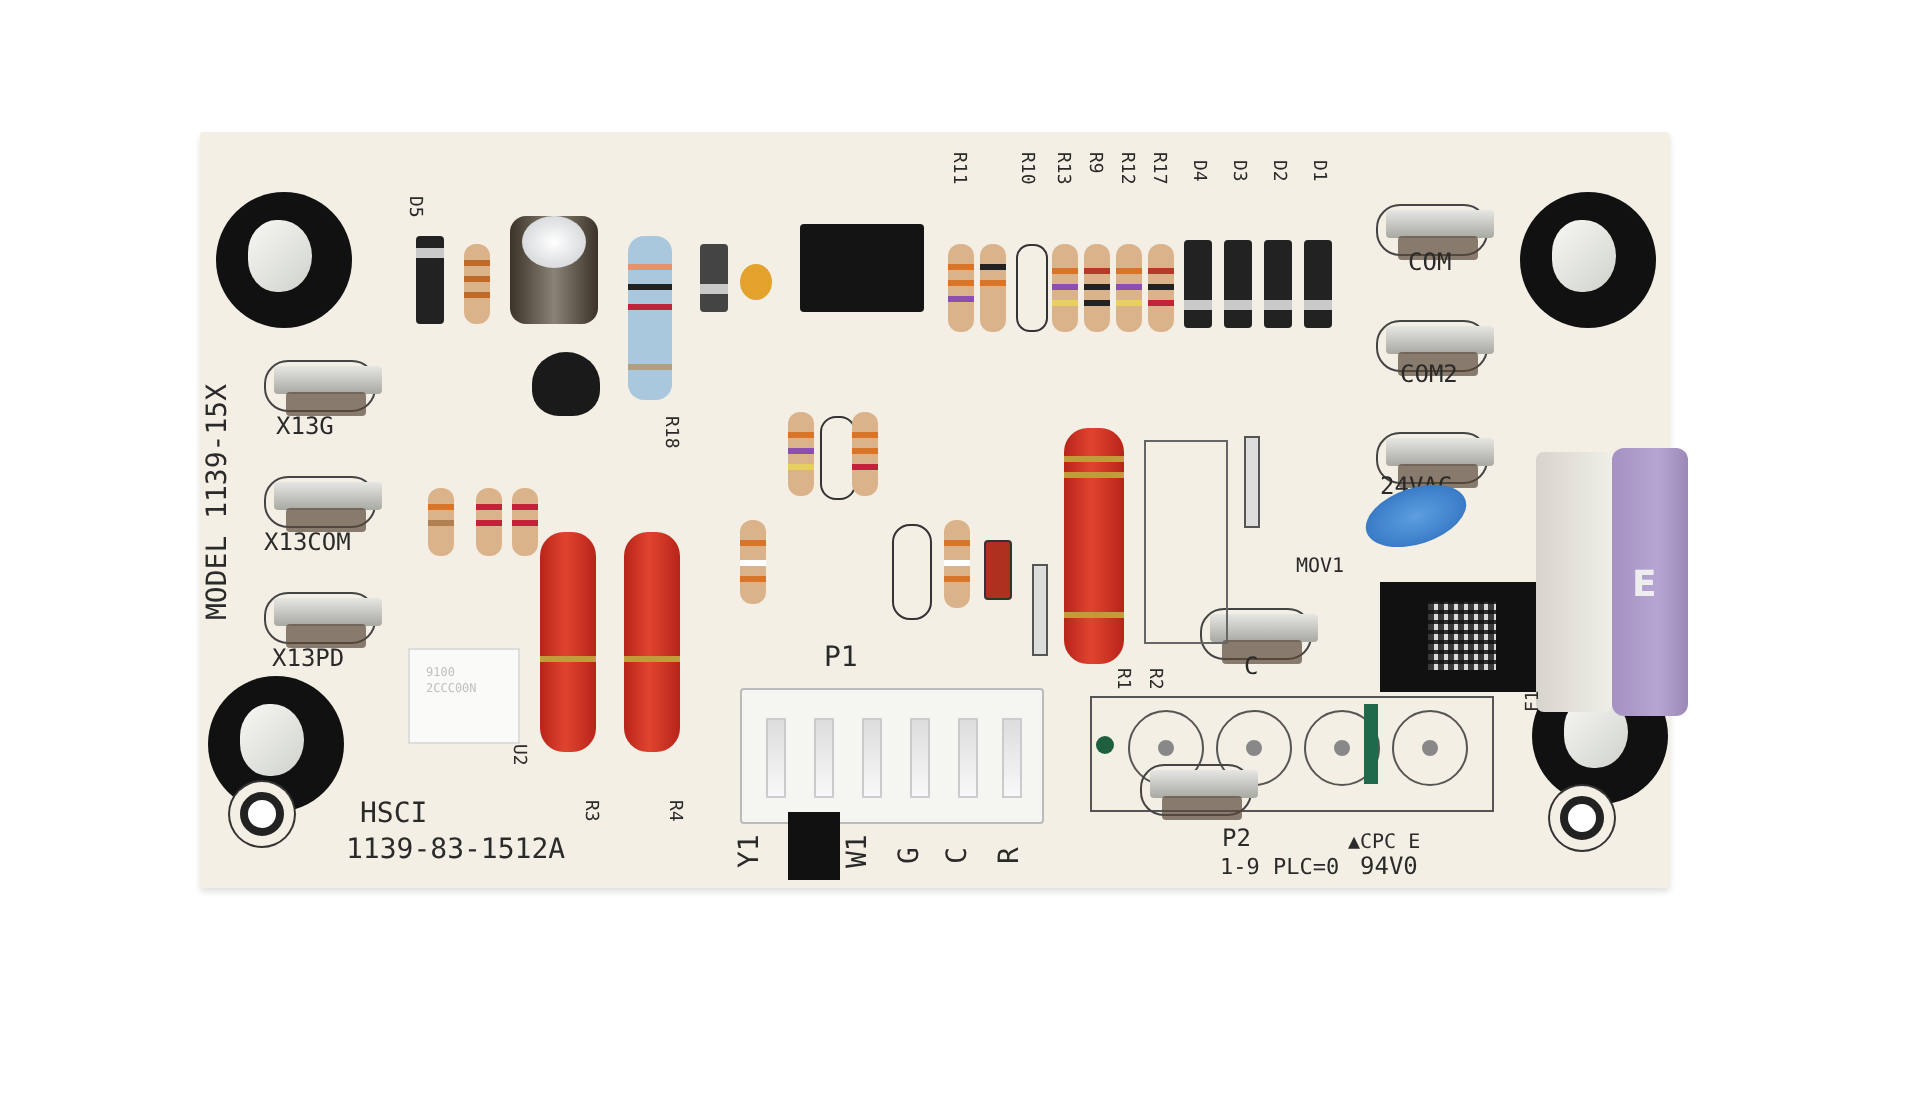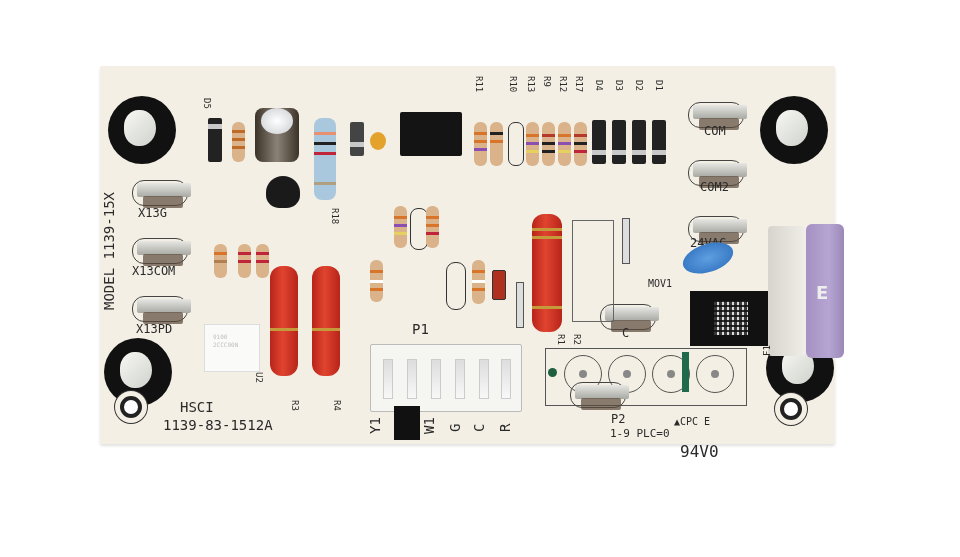--- a/index.html
+++ b/index.html
@@ -298,17 +298,17 @@
       <div class="tab"></div>
       <div class="shadow"></div>
     </div>
 
   <div class="silk vr" style="left:466px;top:268px;font-size:9px;">R1</div>
   <div class="silk vr" style="left:482px;top:268px;font-size:9px;">R2</div>
 
   <div class="silk" style="left:511px;top:348px;font-size:12px;">P2</div>
   <div class="silk" style="left:510px;top:362px;font-size:11px;">1-9 PLC=0</div>
   <div class="silk" style="left:574px;top:350px;font-size:10px;">▲CPC E</div>
-  <div class="silk" style="left:580px;top:380px;font-size:16px;">94V0</div>
+  <div class="silk" style="left:580px;top:362px;font-size:12px;">94V0</div>
 
   <div class="silk lg" style="left:80px;top:336px;">HSCI</div>
-  <div class="silk lg" style="left:63px;top:354px;text-align:center;">1139-83-1512A</div>
+  <div class="silk lg" style="left:73px;top:354px;text-align:center;">1139-83-1512A</div>
 </div>
 
 </body></html>

